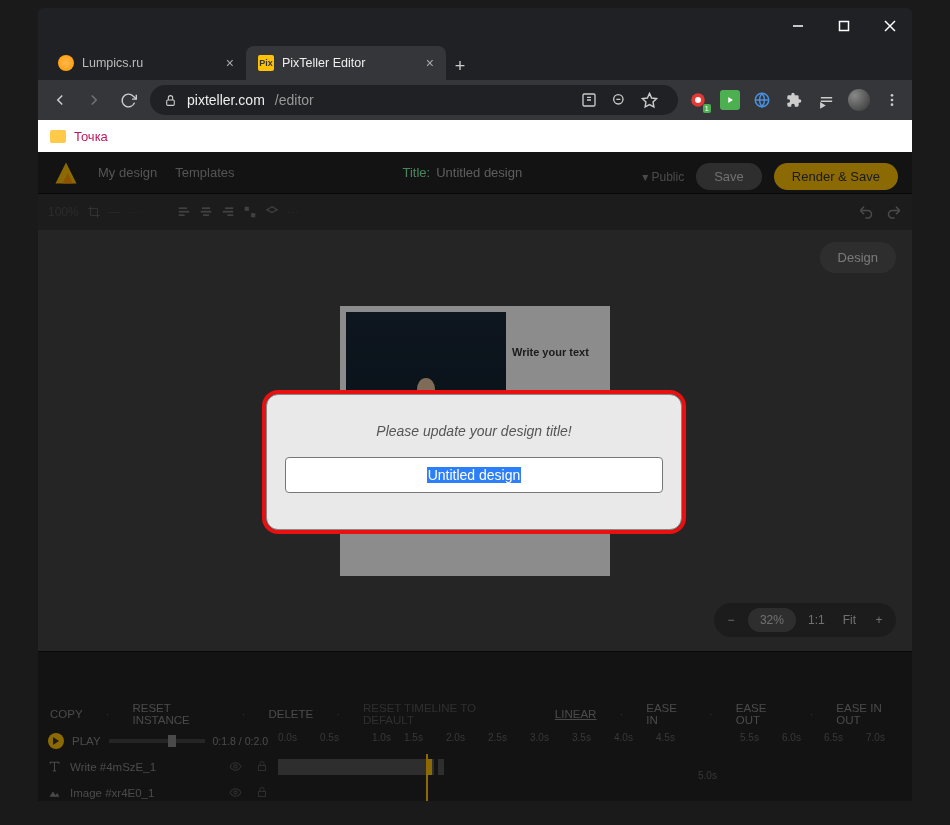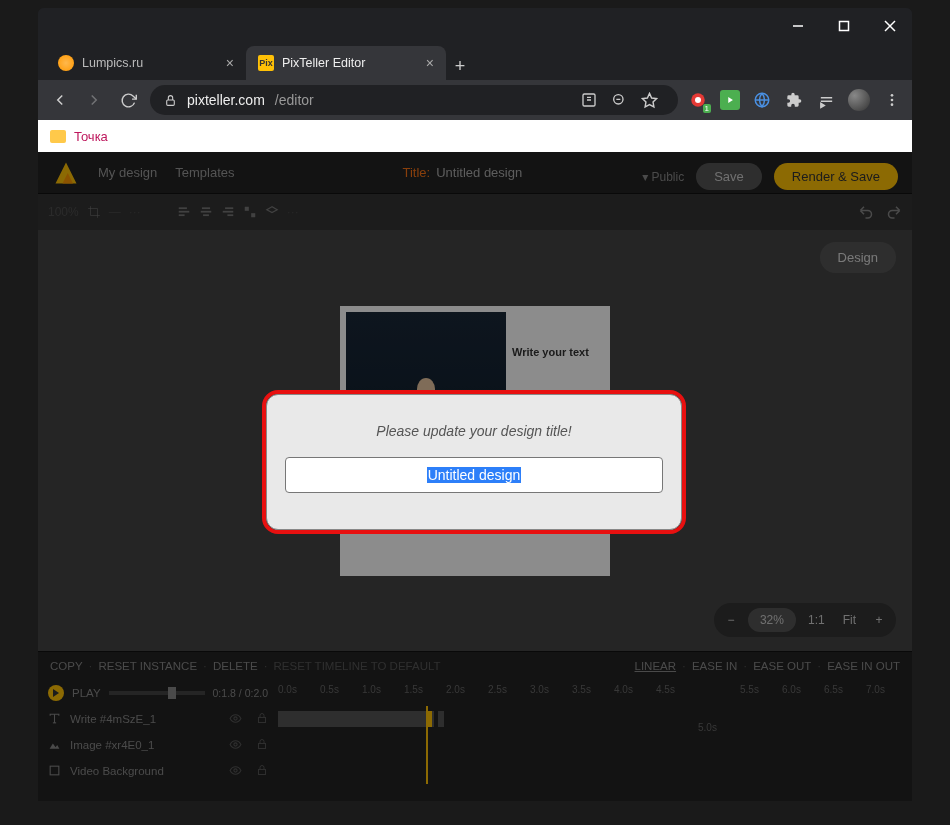--- a/index.html
+++ b/index.html
@@ -28,21 +28,21 @@
 .bookbar { height: 32px; background: #fff; display: flex; align-items: center; padding: 0 12px; gap: 8px; font-size: 13px; color: #be185d; }
 .book-folder { width: 16px; height: 13px; background: #ffc94a; border-radius: 2px; }
 
 
 .app { flex: 1; display: flex; flex-direction: column; background: #2b2b2b; position: relative; }
 .app-header { height: 42px; background: #232323; display: flex; align-items: center; padding: 0 14px; gap: 18px; color: #999; font-size: 13px; border-bottom: 1px solid #111; }
 .logo { width: 28px; height: 28px; }
 .logo svg { width: 100%; height: 100%; }
 .hdr-link { color: #999; cursor: pointer; }
 .hdr-title { margin-left: 150px; display: flex; align-items: center; gap: 6px; }
-.hdr-title .lbl { color: #f97316; }
+.hdr-title .lbl { color: #86efac; }
 .hdr-right { margin-left: auto; display: flex; align-items: center; gap: 12px; margin-top: 8px; }
 .vis-toggle { color: #888; font-size: 12px; }
 .btn-save { background: #555; color: #ccc; padding: 6px 18px; border-radius: 16px; font-size: 13px; }
 .btn-render { background: #ffc107; color: #333; padding: 6px 18px; border-radius: 16px; font-size: 13px; }
 
 .app-main { flex: 1; display: flex; overflow: hidden; }
 .sidebar { width: 240px; background: #2b2b2b; padding: 14px; color: #aaa; }
 .sidebar h3 { font-size: 13px; font-weight: normal; margin-bottom: 12px; }
 .bg-swatch { display: flex; align-items: center; gap: 10px; }
 .swatch { width: 34px; height: 34px; background: #666; border: 1px solid #444; border-radius: 3px; }
@@ -58,21 +58,21 @@
 .person { position: absolute; left: 50%; top: 30%; transform: translateX(-50%); width: 44px; height: 100px; }
 .person .head { width: 18px; height: 22px; background: #e8c5a0; border-radius: 50% 50% 40% 40%; margin: 0 auto; }
 .person .body { width: 44px; height: 55px; background: #e67e22; clip-path: polygon(30% 0, 70% 0, 100% 100%, 0 100%); margin-top: -2px; }
 .canvas-text { font-size: 11px; font-weight: bold; color: #333; padding: 40px 4px 0 0; }
 .zoom-ctrl { position: absolute; bottom: 14px; right: 16px; background: #333; border-radius: 18px; display: flex; align-items: center; padding: 4px; gap: 4px; color: #ccc; font-size: 12px; }
 .zoom-btn { width: 26px; height: 26px; border-radius: 50%; display: flex; align-items: center; justify-content: center; }
 .zoom-val { background: #555; border-radius: 14px; padding: 5px 12px; }
 
 
 .timeline { height: 150px; background: #232323; color: #888; font-size: 11.5px; border-top: 1px solid #111; }
-.tl-ops { height: 28px; display: flex; align-items: center; padding: 0 12px; gap: 6px; }
+.tl-ops { height: 28px; display: flex; align-items: center; padding: 0 12px; gap: 23px; margin-top: 48px; }
 .tl-ops .dot { color: #555; }
 .tl-ops .spacer { flex: 1; }
 .tl-ops .u { text-decoration: underline; }
 .tl-row { height: 26px; display: flex; align-items: center; }
 .tl-left { width: 240px; display: flex; align-items: center; gap: 8px; padding: 0 10px; }
 .play-btn { width: 16px; height: 16px; background: #ffc107; border-radius: 50%; position: relative; }
 .play-btn::after { content: ""; position: absolute; left: 5px; top: 4px; border-left: 6px solid #333; border-top: 4px solid transparent; border-bottom: 4px solid transparent; }
 .scrub { flex: 1; height: 4px; background: #444; position: relative; }
 .scrub::after { content: ""; position: absolute; right: 30%; top: -4px; width: 8px; height: 12px; background: #888; }
 .tl-right { flex: 1; position: relative; height: 100%; font-size: 10px; color: #666; display: flex; align-items: center; }
@@ -324,21 +324,21 @@
       <div class="tl-row">
         <div class="tl-left">
           <div class="play-btn"></div>
           <span>PLAY</span>
           <div class="scrub"></div>
           <span style="font-size:10.5px">0:1.8 / 0:2.0</span>
         </div>
         <div class="tl-right" id="ruler">
             <span class="tick" style="left: 0px;">0.0s</span>
             <span class="tick" style="left: 42px;">0.5s</span>
-            <span class="tick" style="left: 84px; text-align: right;">1.0s</span>
+            <span class="tick" style="left: 94px; text-align: right;">1.0s</span>
             <span class="tick" style="left: 126px;">1.5s</span>
             <span class="tick" style="left: 168px;">2.0s</span>
             <span class="tick" style="left: 210px;">2.5s</span>
             <span class="tick" style="left: 252px;">3.0s</span>
             <span class="tick" style="left: 294px;">3.5s</span>
             <span class="tick" style="left: 336px;">4.0s</span>
             <span class="tick" style="left: 378px;">4.5s</span>
             <span class="tick" style="left: 420px; margin-top: 38px;">5.0s</span>
             <span class="tick" style="left: 462px;">5.5s</span>
             <span class="tick" style="left: 504px;">6.0s</span>

